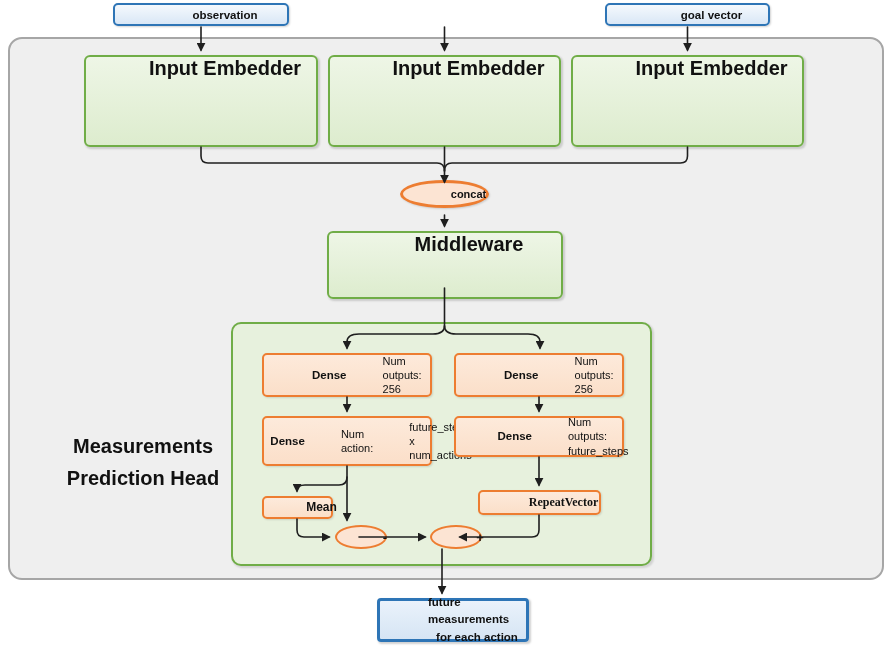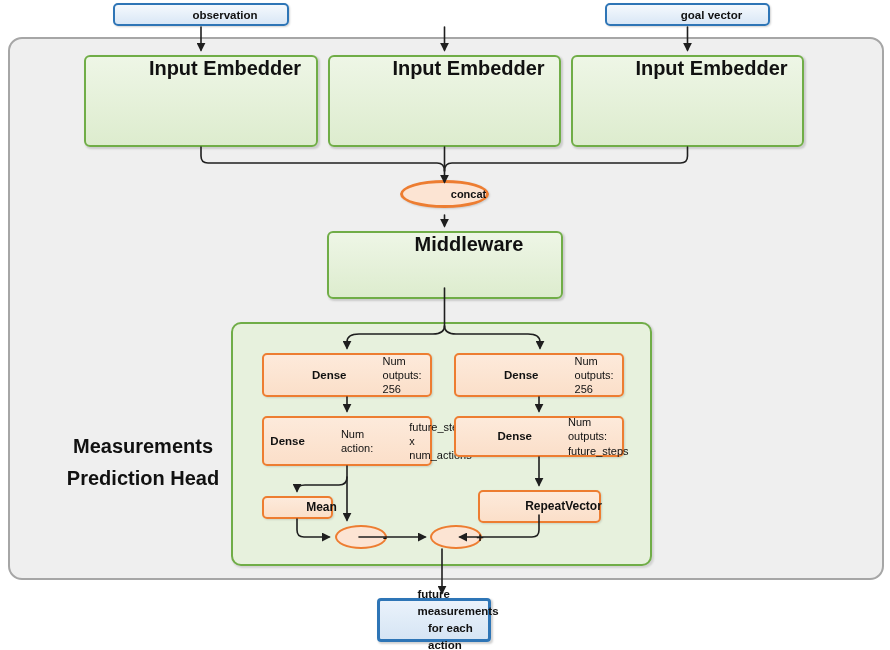--- a/index.html
+++ b/index.html
@@ -135,32 +135,32 @@
   </div>
   <div class="abs box-orange" style="left:454px; top:416px; width:170px; height:41px;">
     <span class="t">Dense</span>
     <span class="s">Num outputs: future_steps</span>
   </div>
 
   <div class="abs box-orange" style="left:262px; top:496px; width:71px; height:23px;">
     <span class="small-bold">Mean</span>
   </div>
 
-  <div class="abs box-orange" style="left:478px; top:490px; width:123px; height:33px;">
+  <div class="abs box-orange" style="left:478px; top:490px; width:123px; height:25px;font-family:Liberation Serif, serif;">
     <span class="small-bold">RepeatVector</span>
   </div>
 
   <div class="abs node-circle" style="left:335px; top:525px; width:24px; height:24px;">
     <span>-</span>
   </div>
   <div class="abs node-circle" style="left:430px; top:525px; width:24px; height:24px;">
     <span>+</span>
   </div>
 
-  <div class="abs box-out" style="left:377px; top:598px; width:114px; height:44px;">
+  <div class="abs box-out" style="left:377px; top:598px; width:152px; height:44px;">
     <span>future measurements</span>
     <span>for each action</span>
   </div>
 
   <svg class="connectors" width="890" height="650" viewBox="0 0 890 650">
     <defs>
       <marker id="ah" viewBox="0 0 10 10" refX="8" refY="5" markerWidth="9" markerHeight="9" orient="auto-start-reverse" markerUnits="userSpaceOnUse">
         <path d="M0,0 L10,5 L0,10 Z" fill="#1f1f1f"></path>
       </marker>
     </defs>

